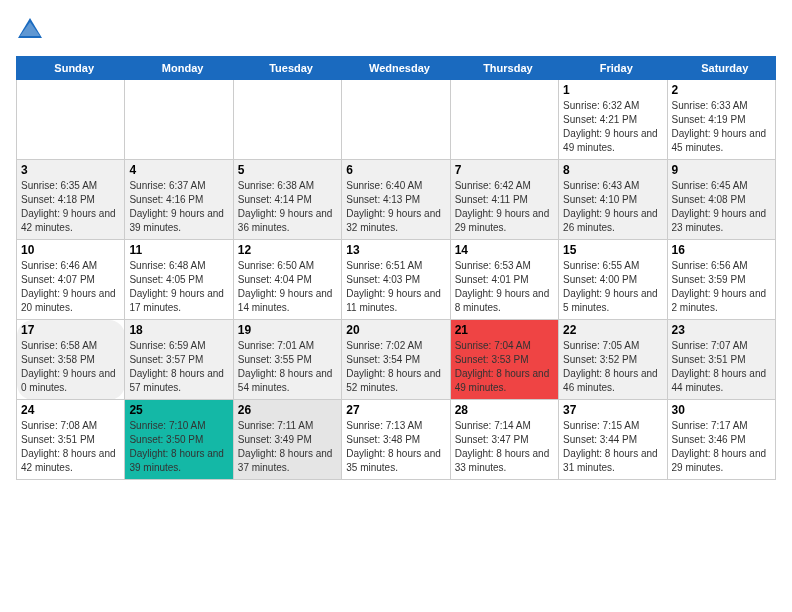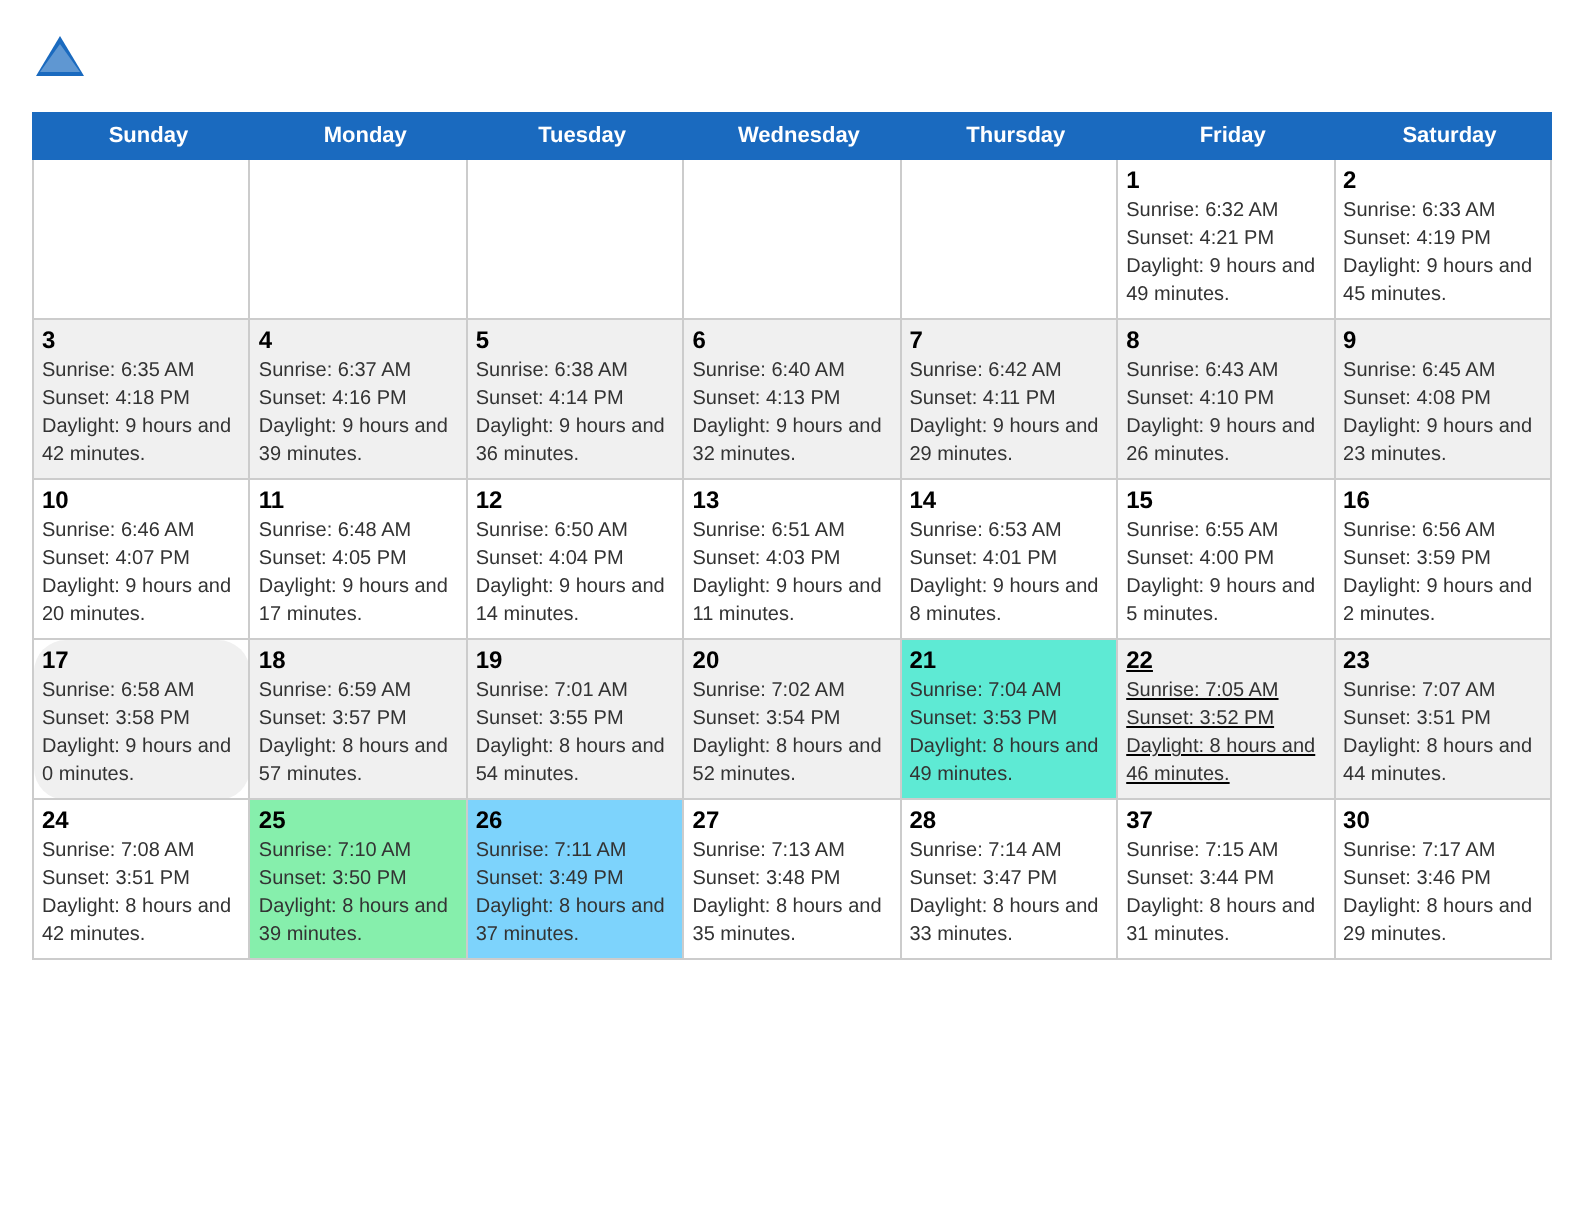--- a/index.html
+++ b/index.html
@@ -249,53 +249,53 @@
           <div class="day-info">Sunrise: 7:01 AM
 Sunset: 3:55 PM
 Daylight: 8 hours and 54 minutes.</div>
         </td>
         <td style="background: rgb(240, 240, 240);">
           <span class="day-num">20</span>
           <div class="day-info">Sunrise: 7:02 AM
 Sunset: 3:54 PM
 Daylight: 8 hours and 52 minutes.</div>
         </td>
-        <td style="background: #5eead4;">
+        <td style="background: #ef4444;">
           <span class="day-num">21</span>
           <div class="day-info">Sunrise: 7:04 AM
 Sunset: 3:53 PM
 Daylight: 8 hours and 49 minutes.</div>
         </td>
-        <td style="background: rgb(240, 240, 240); text-decoration: underline;">
+        <td style="background: rgb(240, 240, 240);">
           <span class="day-num">22</span>
           <div class="day-info">Sunrise: 7:05 AM
 Sunset: 3:52 PM
 Daylight: 8 hours and 46 minutes.</div>
         </td>
         <td style="background: rgb(240, 240, 240);">
           <span class="day-num">23</span>
           <div class="day-info">Sunrise: 7:07 AM
 Sunset: 3:51 PM
 Daylight: 8 hours and 44 minutes.</div>
         </td>
       </tr>
       <tr>
         <td style="background: rgb(255, 255, 255);">
           <span class="day-num">24</span>
           <div class="day-info">Sunrise: 7:08 AM
 Sunset: 3:51 PM
 Daylight: 8 hours and 42 minutes.</div>
         </td>
-        <td style="background: #86efac;">
+        <td style="background: #14b8a6;">
           <span class="day-num">25</span>
           <div class="day-info">Sunrise: 7:10 AM
 Sunset: 3:50 PM
 Daylight: 8 hours and 39 minutes.</div>
         </td>
-        <td style="background: #7dd3fc;">
+        <td style="background: #e5e5e5;">
           <span class="day-num">26</span>
           <div class="day-info">Sunrise: 7:11 AM
 Sunset: 3:49 PM
 Daylight: 8 hours and 37 minutes.</div>
         </td>
         <td style="background: rgb(255, 255, 255);">
           <span class="day-num">27</span>
           <div class="day-info">Sunrise: 7:13 AM
 Sunset: 3:48 PM
 Daylight: 8 hours and 35 minutes.</div>

